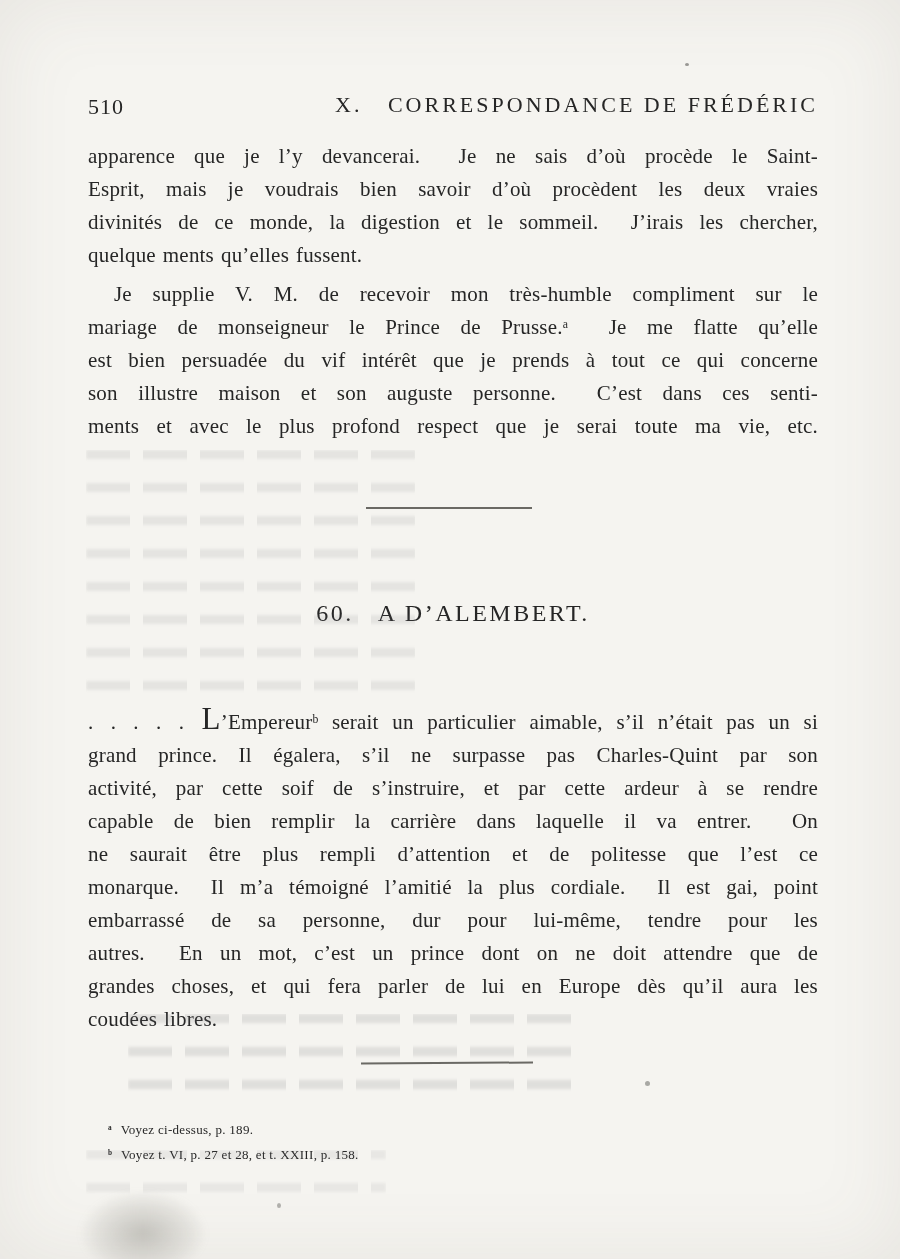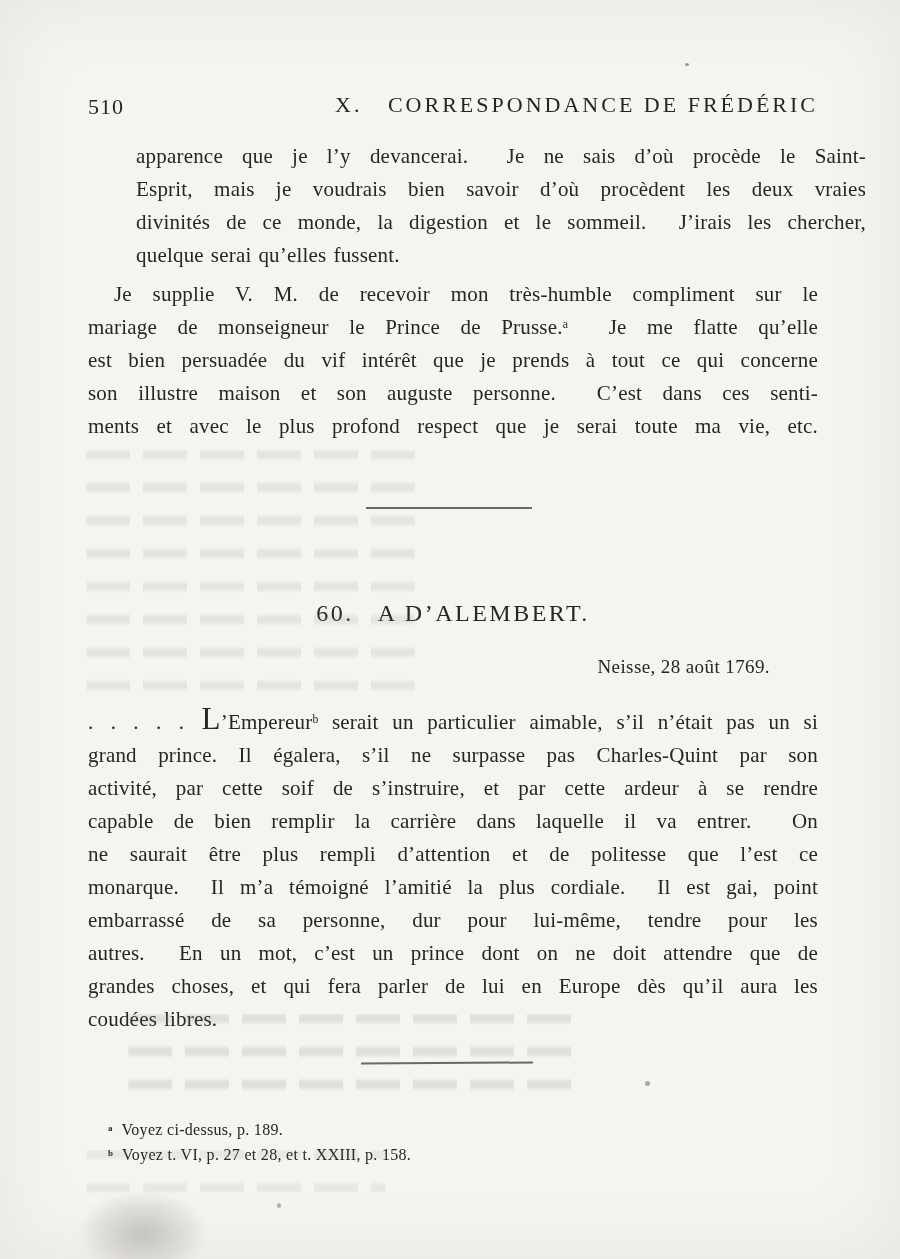--- a/index.html
+++ b/index.html
@@ -10,41 +10,41 @@
     color:#262626;
     box-shadow: inset 0 0 80px rgba(95,90,78,.09);
   }
   
   .pagehead { position:absolute; top:92px; left:88px; width:730px; height:32px; font-size:22px; }
   .folio { position:absolute; left:0; top:2px; letter-spacing:1px; }
   .running-title { display:block; text-align:right; letter-spacing:3px; white-space:nowrap; }
   
   .para { position:absolute; left:88px; width:730px; font-size:21px; line-height:33px;
           letter-spacing:.2px; word-spacing:1.5px; }
-  .p1 { top:140px;margin-left:48px; }
+  .p1 { top:140px; }
   .p2 { top:278px; }
   .indent-first .line:first-child { text-indent:26px; }
   .line { text-align:justify; text-align-last:justify; }
   .line.no-stretch { text-align-last:left; }
   sup, .fn-ref { font-size:.56em; line-height:0; vertical-align:.5em; letter-spacing:0; }
   
   .rule { position:absolute; height:2px; background:#6a6964; }
   .rule1 { top:507px; left:366px; width:166px; }
   .rule2 { top:1062px; left:361px; width:172px; transform:rotate(-.35deg); }
   
   .letter-heading { position:absolute; top:600px; left:88px; width:730px; margin:0;
     text-align:center; font-size:24px; font-weight:400; letter-spacing:2.5px; white-space:nowrap; }
   .dateline { position:absolute; top:656px; left:88px; width:682px; text-align:right;
     font-size:19px; letter-spacing:.4px; }
   .letter-body { top:702px; }
   .initial { font-size:31px; letter-spacing:.5px; }
   .ellipsis { letter-spacing:2px; }
   
   .footnotes { position:absolute; top:1117px; left:88px; width:730px;
-    font-size:16px; line-height:25px; letter-spacing:.3px; }
+    font-size:13px; line-height:25px; letter-spacing:.3px; }
   .footnote { padding-left:20px; }
   .fn-marker { font-weight:700; margin-right:9px; }
   
   .ghost { position:absolute; pointer-events:none; filter:blur(1.6px);
     background:repeating-linear-gradient(180deg, rgba(112,112,116,.32) 0 9px, transparent 9px 33px);
     -webkit-mask-image:repeating-linear-gradient(90deg,#000 0 44px,transparent 44px 57px);
             mask-image:repeating-linear-gradient(90deg,#000 0 44px,transparent 44px 57px);
   }
   .ghost1 { top:450px; left:86px;  width:330px; height:250px; opacity:.38; }
   .ghost2 { top:1014px; left:128px; width:446px; height:92px;  opacity:.5; }
@@ -64,36 +64,35 @@
 
   <header class="pagehead">
     <span class="folio">510</span>
     <span class="running-title">X.&nbsp;&nbsp; CORRESPONDANCE DE FRÉDÉRIC</span>
   </header>
 
   <section class="para p1">
       <div class="line">apparence que je l’y devancerai.&nbsp; Je ne sais d’où procède le Saint-</div>
       <div class="line">Esprit, mais je voudrais bien savoir d’où procèdent les deux vraies</div>
       <div class="line">divinités de ce monde, la digestion et le sommeil.&nbsp; J’irais les chercher,</div>
-      <div class="line no-stretch">quelque serai qu’elles fussent.</div>
+      <div class="line no-stretch">quelque ments qu’elles fussent.</div>
     </section>
 
   <section class="para p2 indent-first">
       <div class="line">Je supplie V. M. de recevoir mon très-humble compliment sur le</div>
       <div class="line">mariage de monseigneur le Prince de Prusse.<sup class="fn-ref">a</sup>&nbsp; Je me flatte qu’elle</div>
       <div class="line">est bien persuadée du vif intérêt que je prends à tout ce qui concerne</div>
       <div class="line">son illustre maison et son auguste personne.&nbsp; C’est dans ces senti-</div>
       <div class="line">ments et avec le plus profond respect que je serai toute ma vie, etc.</div>
     </section>
 
   <div class="rule rule1"></div>
 
   <h2 class="letter-heading">60.&nbsp;&nbsp; A D’ALEMBERT.</h2>
 
-  <div class="dateline">Neisse, 28 août 1769.</div>
 
   <section class="para letter-body">
     <div class="line"><span class="ellipsis">.&nbsp;.&nbsp;.&nbsp;.&nbsp;.&nbsp;</span><span class="initial">L</span><span>’Empereur<sup class="fn-ref">b</sup> serait un particulier aimable, s’il n’était pas un si</span></div>
     <div>
         <div class="line">grand prince. Il égalera, s’il ne surpasse pas Charles-Quint par son</div>
         <div class="line">activité, par cette soif de s’instruire, et par cette ardeur à se rendre</div>
         <div class="line">capable de bien remplir la carrière dans laquelle il va entrer.&nbsp; On</div>
         <div class="line">ne saurait être plus rempli d’attention et de politesse que l’est ce</div>
         <div class="line">monarque.&nbsp; Il m’a témoigné l’amitié la plus cordiale.&nbsp; Il est gai, point</div>
         <div class="line">embarrassé de sa personne, dur pour lui-même, tendre pour les</div>

